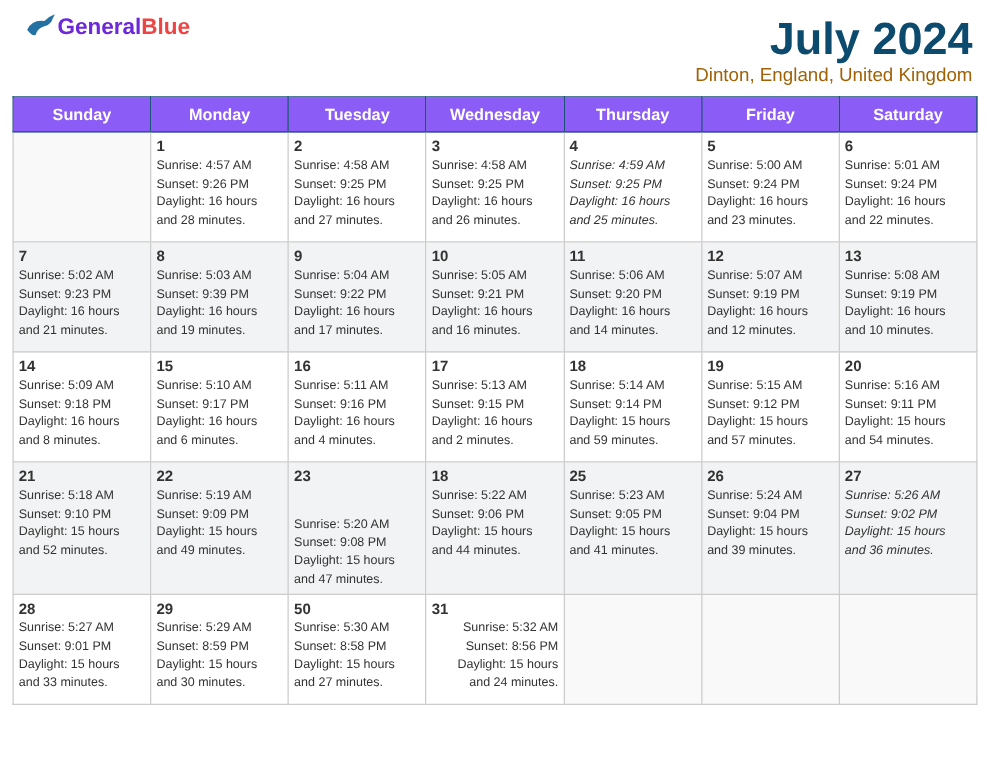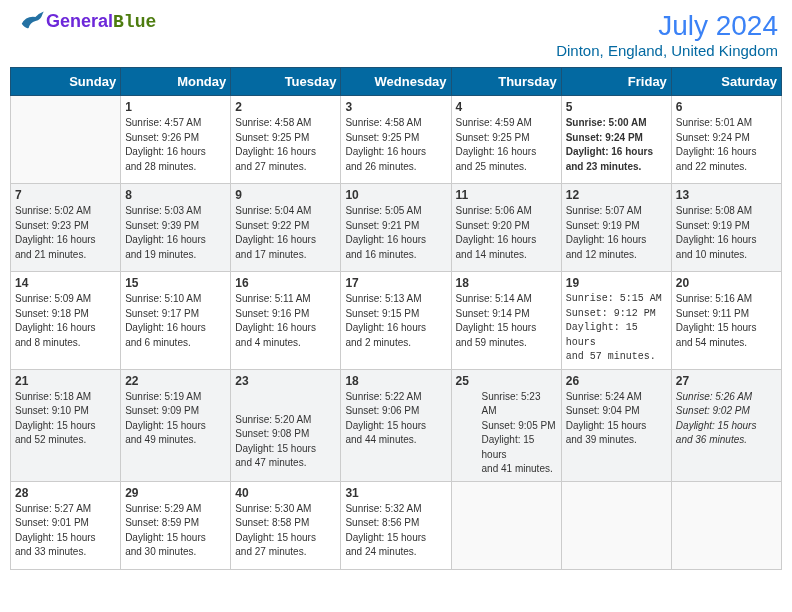--- a/index.html
+++ b/index.html
@@ -24,40 +24,40 @@
     }
     .logo-bird {
       width: 28px;
       height: 22px;
       margin-left: 2px;
     }
     .title-section {
       text-align: right;
     }
     .month-title {
-      font-size: 28px;
-      font-weight: normal;
-      color: #3b82f6;
+      font-size: 36px;
+      font-weight: bold;
+      color: #0c4a6e;
     }
     .location {
       font-size: 15px;
-      color: #0369a1;
+      color: #a16207;
     }
     .calendar {
       width: 100%;
       border-collapse: collapse;
       border: 1px solid #ccc;
     }
     .calendar th {
-      background-color: #0369a1;
+      background-color: #8b5cf6;
       color: #fff;
       font-size: 13px;
       font-weight: bold;
       padding: 6px 4px;
-      text-align: right;
+      text-align: center;
       border: 1px solid #1a5276;
     }
     .calendar td {
       vertical-align: top;
       padding: 4px 4px;
       border: 1px solid #ccc;
       font-size: 10.5px;
       color: #333;
       width: 14.28%;
       min-height: 80px;
@@ -84,21 +84,21 @@
 </head>
 <body>
 
 <div class="header">
   <div class="logo">
     <svg class="logo-bird" viewBox="0 0 40 32" xmlns="http://www.w3.org/2000/svg">
       <path d="M8,20 Q14,8 28,10 Q34,10 38,6 Q36,14 28,16 Q20,18 18,26 Q14,28 8,20Z" fill="#2471a3"></path>
       <path d="M28,10 Q34,4 40,2 Q38,8 34,10Z" fill="#2471a3"></path>
     </svg>
     <div>
-      <span style="font-size:18px;font-weight:bold;color:#6d28d9;">General</span><span style="font-size:18px;font-weight:bold;color:#4d7c0f;font-family:Liberation Mono, monospace;">Blue</span>
+      <span style="font-size:18px;font-weight:bold;color:#6d28d9;">General</span><span style="font-size:18px;font-weight:bold;color:#ef4444;">Blue</span>
     </div>
   </div>
   <div class="title-section">
     <div class="month-title">July 2024</div>
     <div class="location">Dinton, England, United Kingdom</div>
   </div>
 </div>
 
 <table class="calendar">
   <thead>
@@ -131,28 +131,28 @@
         </td>
         <td>
           <span class="day-num">3</span>
           <div class="day-info" style="white-space: pre-line;">Sunrise: 4:58 AM
 Sunset: 9:25 PM
 Daylight: 16 hours
 and 26 minutes.</div>
         </td>
         <td>
           <span class="day-num">4</span>
-          <div class="day-info" style="white-space: pre-line;">Sunrise: 4:59 AM
+          <div class="day-info" style="white-space: pre-line; font-style: italic;">Sunrise: 4:59 AM
 Sunset: 9:25 PM
 Daylight: 16 hours
 and 25 minutes.</div>
         </td>
         <td>
           <span class="day-num">5</span>
-          <div class="day-info" style="white-space: pre-line; font-weight: bold;">Sunrise: 5:00 AM
+          <div class="day-info" style="white-space: pre-line;">Sunrise: 5:00 AM
 Sunset: 9:24 PM
 Daylight: 16 hours
 and 23 minutes.</div>
         </td>
         <td>
           <span class="day-num">6</span>
           <div class="day-info" style="white-space: pre-line;">Sunrise: 5:01 AM
 Sunset: 9:24 PM
 Daylight: 16 hours
 and 22 minutes.</div>
@@ -240,21 +240,21 @@
         </td>
         <td>
           <span class="day-num">18</span>
           <div class="day-info" style="white-space: pre-line;">Sunrise: 5:14 AM
 Sunset: 9:14 PM
 Daylight: 15 hours
 and 59 minutes.</div>
         </td>
         <td>
           <span class="day-num">19</span>
-          <div class="day-info" style="white-space: pre-line; font-family: Liberation Mono, monospace;">Sunrise: 5:15 AM
+          <div class="day-info" style="white-space: pre-line;">Sunrise: 5:15 AM
 Sunset: 9:12 PM
 Daylight: 15 hours
 and 57 minutes.</div>
         </td>
         <td>
           <span class="day-num">20</span>
           <div class="day-info" style="white-space: pre-line;">Sunrise: 5:16 AM
 Sunset: 9:11 PM
 Daylight: 15 hours
 and 54 minutes.</div>
@@ -284,21 +284,21 @@
         </td>
         <td>
           <span class="day-num">18</span>
           <div class="day-info" style="white-space: pre-line;">Sunrise: 5:22 AM
 Sunset: 9:06 PM
 Daylight: 15 hours
 and 44 minutes.</div>
         </td>
         <td>
           <span class="day-num">25</span>
-          <div class="day-info" style="white-space: pre-line; margin-left: 26px;">Sunrise: 5:23 AM
+          <div class="day-info" style="white-space: pre-line;">Sunrise: 5:23 AM
 Sunset: 9:05 PM
 Daylight: 15 hours
 and 41 minutes.</div>
         </td>
         <td>
           <span class="day-num">26</span>
           <div class="day-info" style="white-space: pre-line;">Sunrise: 5:24 AM
 Sunset: 9:04 PM
 Daylight: 15 hours
 and 39 minutes.</div>
@@ -320,29 +320,29 @@
 and 33 minutes.</div>
         </td>
         <td>
           <span class="day-num">29</span>
           <div class="day-info" style="white-space: pre-line;">Sunrise: 5:29 AM
 Sunset: 8:59 PM
 Daylight: 15 hours
 and 30 minutes.</div>
         </td>
         <td>
-          <span class="day-num">40</span>
+          <span class="day-num">50</span>
           <div class="day-info" style="white-space: pre-line;">Sunrise: 5:30 AM
 Sunset: 8:58 PM
 Daylight: 15 hours
 and 27 minutes.</div>
         </td>
         <td>
           <span class="day-num">31</span>
-          <div class="day-info" style="white-space: pre-line;">Sunrise: 5:32 AM
+          <div class="day-info" style="white-space: pre-line; text-align: right;">Sunrise: 5:32 AM
 Sunset: 8:56 PM
 Daylight: 15 hours
 and 24 minutes.</div>
         </td>
         <td class="empty"></td>
         <td class="empty"></td>
         <td class="empty"></td>
       </tr>
     </tbody>
 </table>

